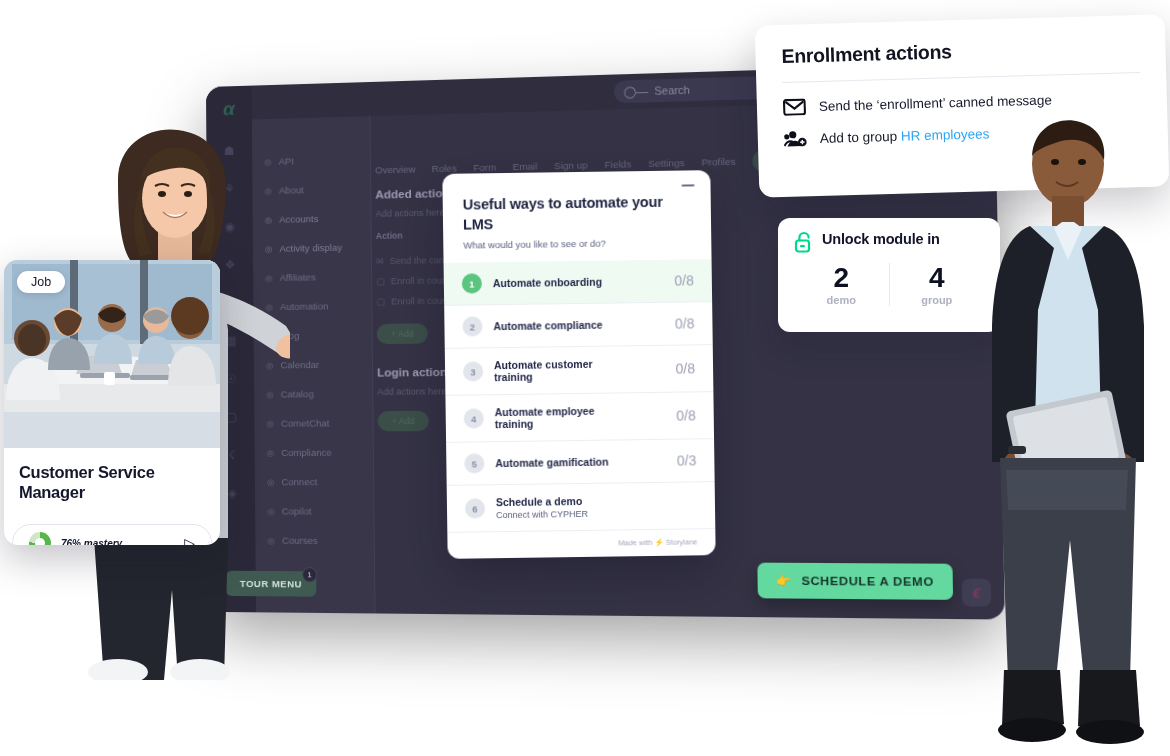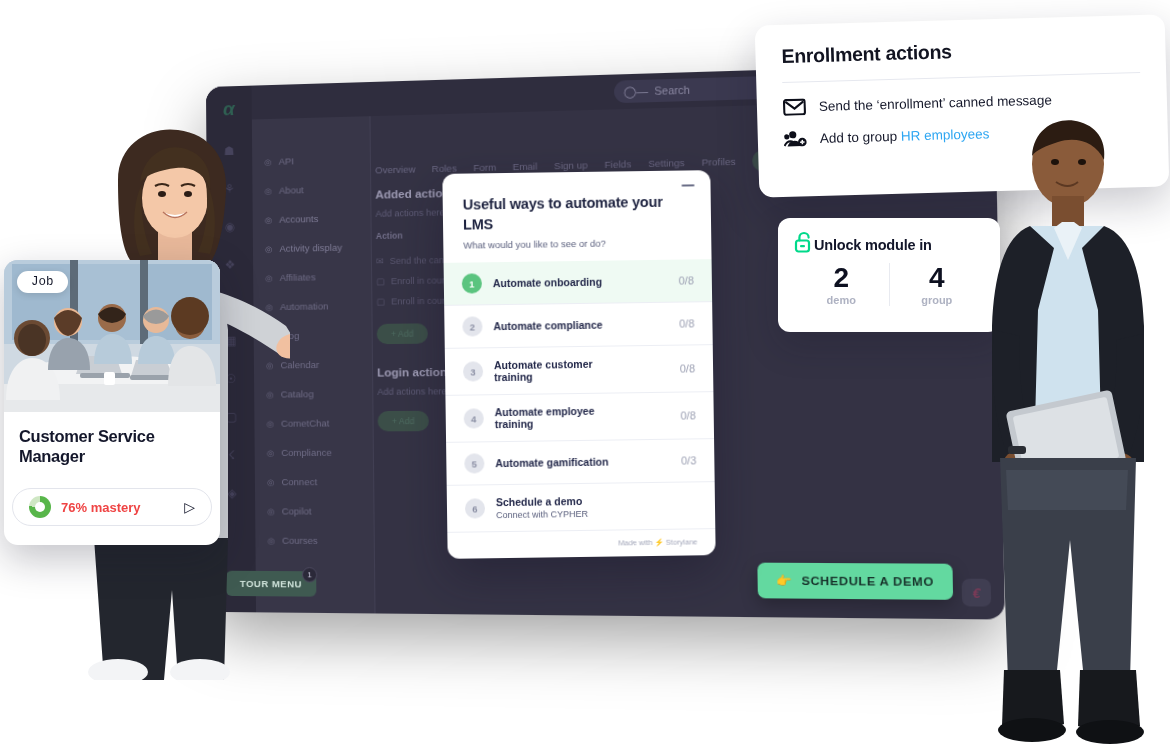--- a/index.html
+++ b/index.html
@@ -152,21 +152,21 @@
   .cl-item.done { background: #effaf3; }
   .cl-num {
     width: 20px; height: 20px; border-radius: 50%;
     background: #e3e5ec; color: #8b8fa4;
     font-size: 9.5px; display: flex; align-items: center; justify-content: center;
     flex: 0 0 auto; font-weight: 600;
   }
   .cl-item.done .cl-num { background: #5bc47f; color: #ffffff; }
   .cl-label { flex: 1; font-size: 10.5px; color: #23284a; font-weight: 600; }
   .cl-label .sub2 { display:block; font-size: 9px; color: #5b607e; font-weight: 400; margin-top: 2px; }
-  .cl-count { font-size: 11px; color: #9ca0b3; margin-left: 40px; }
+  .cl-count { font-size: 14px; color: #9ca0b3; margin-left: 40px; }
   .cl-foot { padding: 7px 18px 9px; text-align: right; font-size: 7.5px; color: #a3a7ba; }
 
   
   .enroll {
     position: absolute; left: 757px; top: 20px;
     width: 410px; height: 172px;
     background: #ffffff; border-radius: 14px;
     box-shadow: 0 16px 40px rgba(20,18,40,.22);
     transform: rotate(-1.6deg);
     padding: 20px 26px;
@@ -179,37 +179,37 @@
   .en-link { color: #2da6f2; }
 
   
   .unlock {
     position: absolute; left: 778px; top: 218px;
     width: 222px; height: 114px;
     background: #ffffff; border-radius: 12px;
     box-shadow: 0 14px 34px rgba(20,18,40,.20);
     padding: 13px 16px;
   }
-  .un-head { display: flex; align-items: flex-end; }
+  .un-head { display: flex; align-items: flex-start; gap: 8px; }
   .un-title { font-size: 14.5px; font-weight: 700; color: #13162a; letter-spacing: -.2px; }
   .un-cols { display: flex; margin-top: 10px; }
   .un-col { flex: 1; text-align: center; padding: 0 6px; }
   .un-col + .un-col { border-left: 1px solid #e8eaf0; }
   .un-num { font-size: 28px; font-weight: 800; color: #0d1020; line-height: 1.05; }
   .un-unit { font-size: 11px; color: #aeb2c2; margin-top: 2px; font-weight: 600; }
 
   
   .jobcard {
     position: absolute; left: 4px; top: 260px;
     width: 216px; height: 285px;
     background: #ffffff; border-radius: 14px;
     box-shadow: 0 14px 38px rgba(20,18,40,.25);
     overflow: hidden;
   }
-  .job-photo { position: relative; height: 152px; overflow: hidden; background: #d7dde4; font-family: Liberation Mono, monospace; }
+  .job-photo { position: relative; height: 188px; overflow: hidden; background: #d7dde4; }
   .job-badge {
     position: absolute; left: 13px; top: 11px; z-index: 3;
     background: #ffffff; color: #15182a;
     font-size: 12.5px; padding: 4px 14px; border-radius: 13px;
     box-shadow: 0 2px 7px rgba(0,0,0,.12);
   }
   .job-body { padding: 14px 15px 0; }
   .job-title { font-size: 16.5px; font-weight: 800; color: #14172b; line-height: 1.22; letter-spacing: -.3px; }
   .mastery {
     margin: 22px 8px 0; height: 38px;
@@ -218,21 +218,21 @@
   }
   .donut {
     width: 22px; height: 22px; border-radius: 50%;
     background: conic-gradient(#58b64a 0 76%, #cfe7c4 76% 100%);
     position: relative; flex: 0 0 auto;
   }
   .donut::after {
     content:''; position:absolute; inset: 6px;
     background: #fff; border-radius: 50%;
   }
-  .mastery-txt { font-size: 13px; font-weight: 700; color: #ef4444; }
+  .mastery-txt { font-size: 10px; font-weight: 700; color: #0f172a; font-style: italic; }
   .play { margin-left: auto; color: #14172b; font-size: 14px; }
 
   
   .person { position: absolute; }
   svg { display: block; }
 </style>
 </head>
 <body>
 
 <div id="stage">

